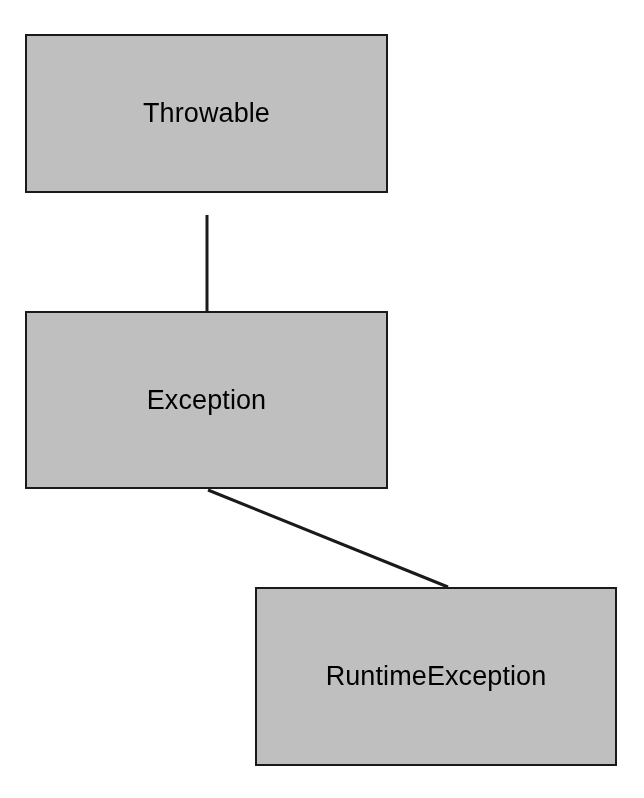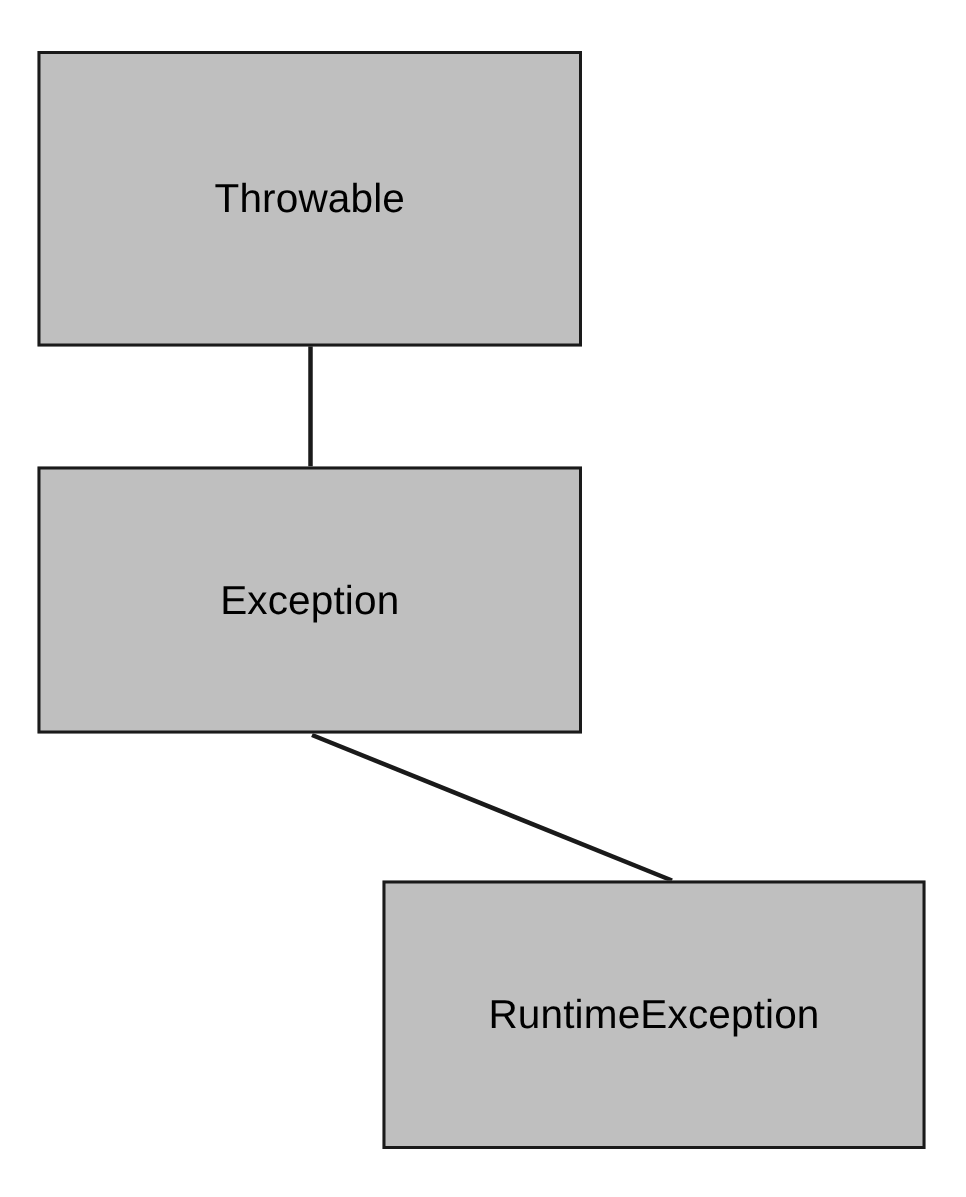--- a/index.html
+++ b/index.html
@@ -36,21 +36,21 @@
     justify-content: center;
   }
   .class-node-label {
     font-family: "Liberation Sans", sans-serif;
     font-size: 27px;
     line-height: 1;
     color: #000000;
     white-space: nowrap;
     letter-spacing: 0.1px;
   }
-  #node-throwable        { left: 25px;  top: 34px;  width: 363px; height: 197px; }
+  #node-throwable        { left: 25px;  top: 34px;  width: 363px; height: 159px; }
   #node-exception        { left: 25px;  top: 311px; width: 363px; height: 178px; }
   #node-runtimeexception { left: 255px; top: 587px; width: 362px; height: 179px; }
 </style>
 </head>
 <body>
 
 <div id="diagram-canvas">
 
   <svg id="connector-layer" width="644" height="798" viewBox="0 0 644 798" xmlns="http://www.w3.org/2000/svg">
     <line x1="207" y1="215" x2="207" y2="311" stroke="#1a1a1a" stroke-width="3"></line>

